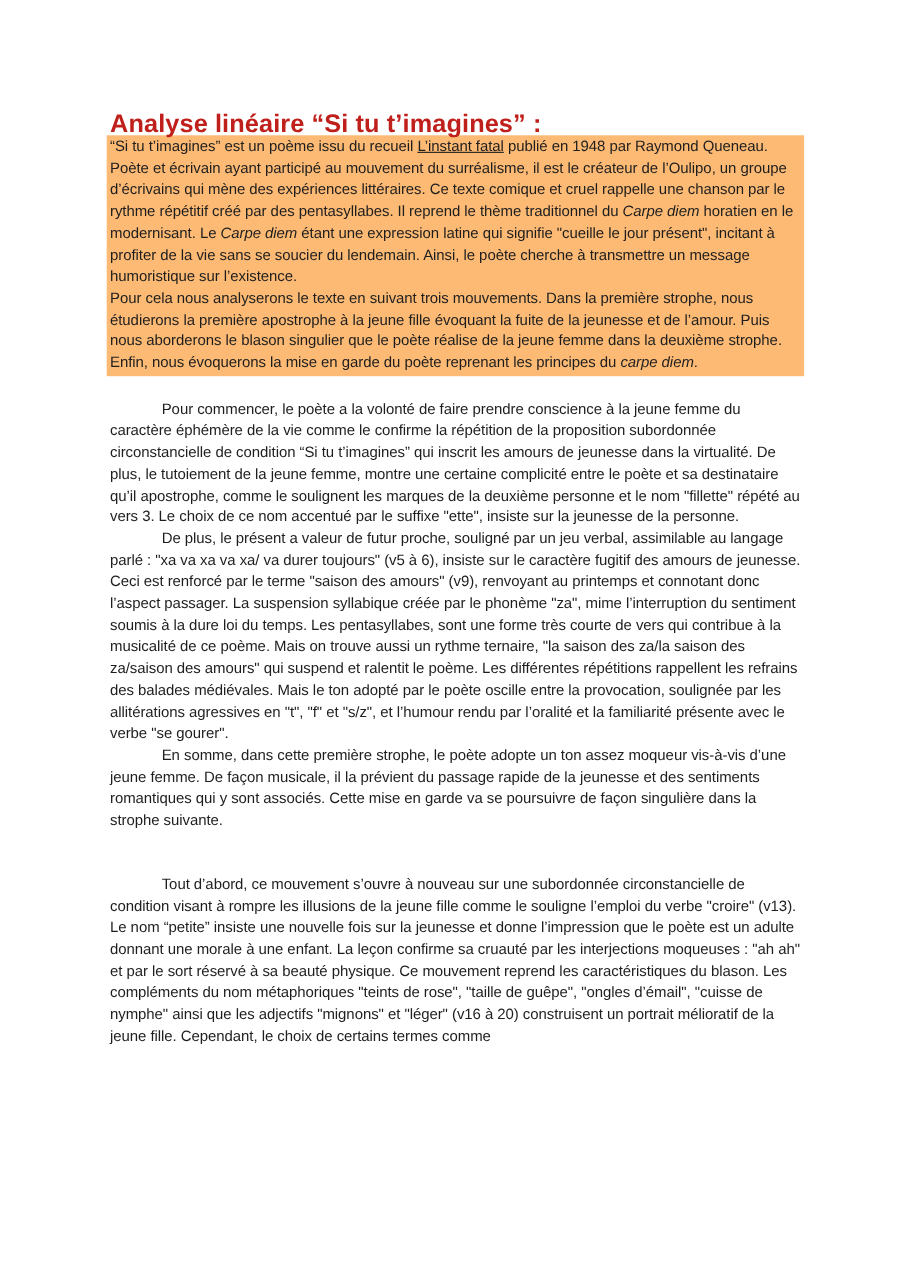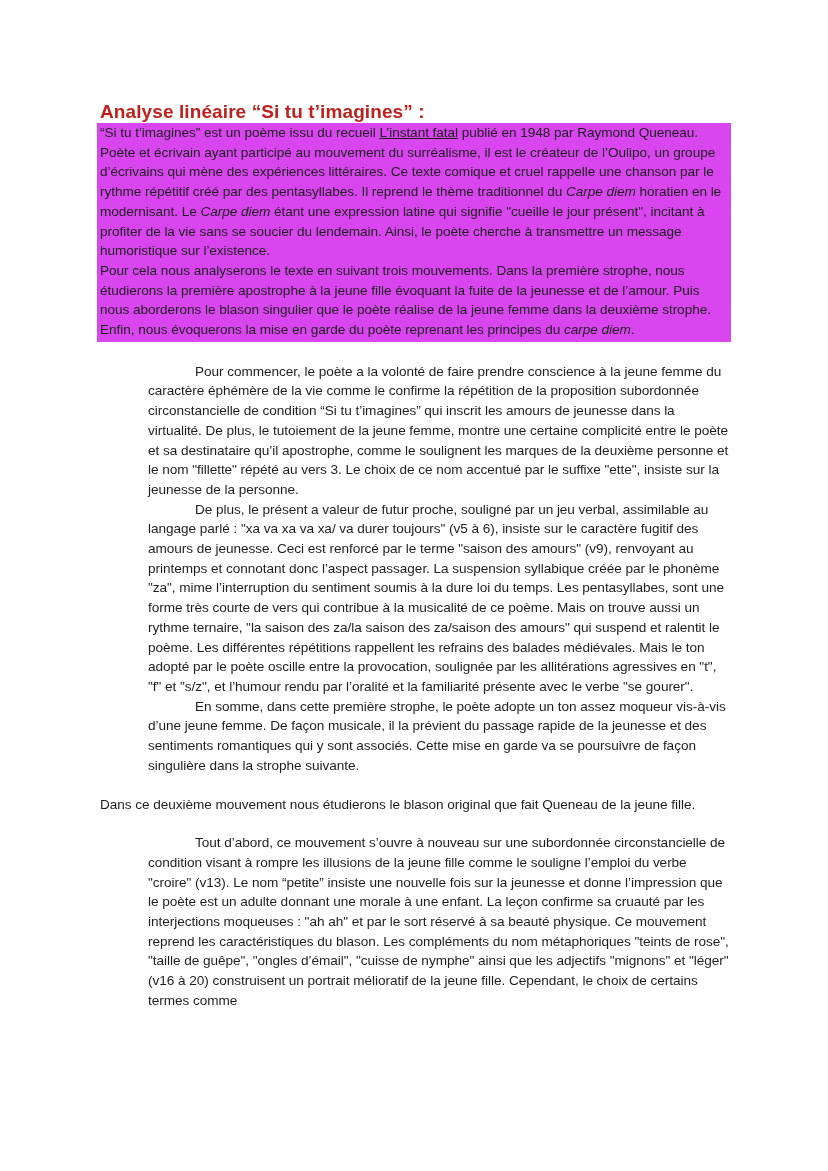--- a/index.html
+++ b/index.html
@@ -17,41 +17,41 @@
     }
     .page {
       position: absolute;
       left: 100px;
       top: 101px;
       width: 630px;
     }
     .title {
       font-family: "Liberation Sans", sans-serif;
       font-weight: bold;
-      font-size: 19px;
+      font-size: 23px;
       color: #c0201c;
       line-height: 22px;
       margin: 0 0 0 0;
       letter-spacing: 0.1px;
     }
     .intro {
-      background: #d946ef;
+      background: #fdba74;
       margin-left: -3px;
       padding: 0 3px 2px 3px;
       width: 628px;
     }
     p {
       margin: 0;
       font-size: 13.6px;
       line-height: 19.7px;
       letter-spacing: -0.05px;
       text-align: left;
     }
     .bold { font-weight: bold; }
-    .indent { text-indent: 47px; margin-left: 48px; }
+    .indent { text-indent: 47px; }
     .gap-lg { height: 20px; }
     .gap-md { height: 19px; }
     u { text-decoration: underline; }
     em { font-style: italic; }
   </style>
 </head>
 <body>
 
 <div class="page">
   <h1 class="title">Analyse linéaire “Si tu t’imagines” :</h1>
@@ -62,18 +62,17 @@
   </div>
 
   <div class="gap-lg"></div>
 
   <p class="indent">Pour commencer, le poète a la volonté de faire prendre conscience à la jeune femme du caractère éphémère de la vie comme le confirme la répétition de la proposition subordonnée circonstancielle de condition “Si tu t’imagines” qui inscrit les amours de jeunesse dans la virtualité. De plus, le tutoiement de la jeune femme, montre une certaine complicité entre le poète et sa destinataire qu’il apostrophe, comme le soulignent les marques de la deuxième personne et le nom "fillette" répété au vers 3. Le choix de ce nom accentué par le suffixe "ette", insiste sur la jeunesse de la personne.</p>
   <p class="indent">De plus, le présent a valeur de futur proche, souligné par un jeu verbal, assimilable au langage parlé : "xa va xa va xa/ va durer toujours" (v5 à 6), insiste sur le caractère fugitif des amours de jeunesse. Ceci est renforcé par le terme "saison des amours" (v9), renvoyant au printemps et connotant donc l’aspect passager. La suspension syllabique créée par le phonème "za", mime l’interruption du sentiment soumis à la dure loi du temps. Les pentasyllabes, sont une forme très courte de vers qui contribue à la musicalité de ce poème. Mais on trouve aussi un rythme ternaire, "la saison des za/la saison des za/saison des amours" qui suspend et ralentit le poème. Les différentes répétitions rappellent les refrains des balades médiévales. Mais le ton adopté par le poète oscille entre la provocation, soulignée par les allitérations agressives en "t", "f" et "s/z", et l’humour rendu par l’oralité et la familiarité présente avec le verbe "se gourer".</p>
   <p class="indent">En somme, dans cette première strophe, le poète adopte un ton assez moqueur vis-à-vis d’une jeune femme. De façon musicale, il la prévient du passage rapide de la jeunesse et des sentiments romantiques qui y sont associés. Cette mise en garde va se poursuivre de façon singulière dans la strophe suivante.</p>
 
   <div class="gap-md"></div>
 
-  <p>Dans ce deuxième mouvement nous étudierons le blason original que fait Queneau de la jeune fille.</p>
 
   <div class="gap-md"></div>
 
   <p class="indent">Tout d’abord, ce mouvement s’ouvre à nouveau sur une subordonnée circonstancielle de condition visant à rompre les illusions de la jeune fille comme le souligne l’emploi du verbe "croire" (v13). Le nom “petite” insiste une nouvelle fois sur la jeunesse et donne l’impression que le poète est un adulte donnant une morale à une enfant. La leçon confirme sa cruauté par les interjections moqueuses : "ah ah" et par le sort réservé à sa beauté physique. Ce mouvement reprend les caractéristiques du blason. Les compléments du nom métaphoriques "teints de rose", "taille de guêpe", "ongles d’émail", "cuisse de nymphe" ainsi que les adjectifs "mignons" et "léger" (v16 à 20) construisent un portrait mélioratif de la jeune fille. Cependant, le choix de certains termes comme</p>
 </div>
 
 </body></html>

